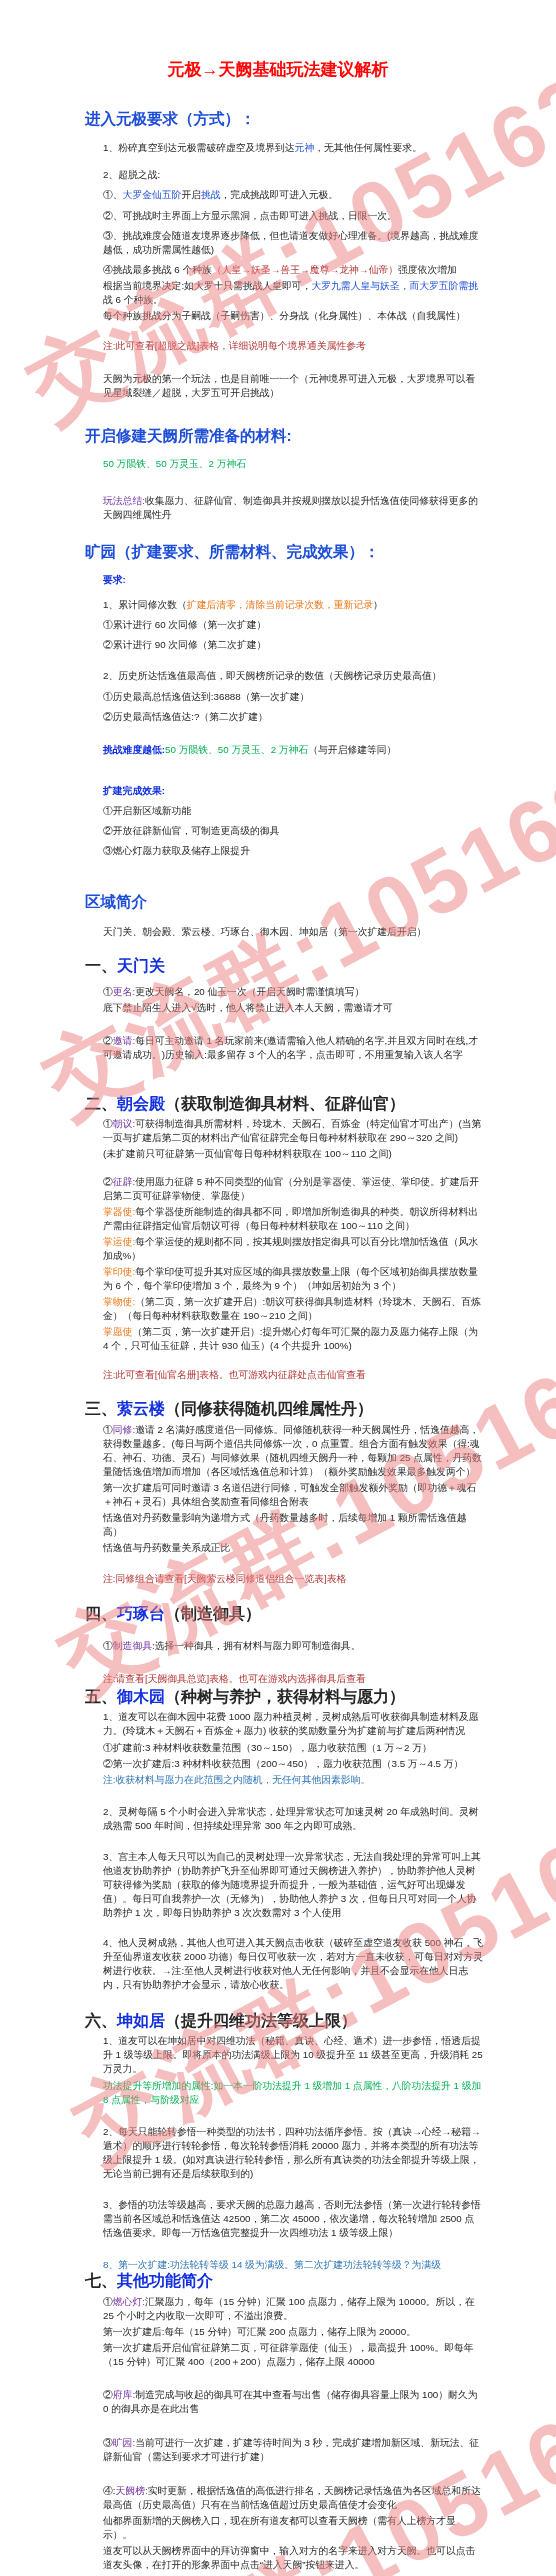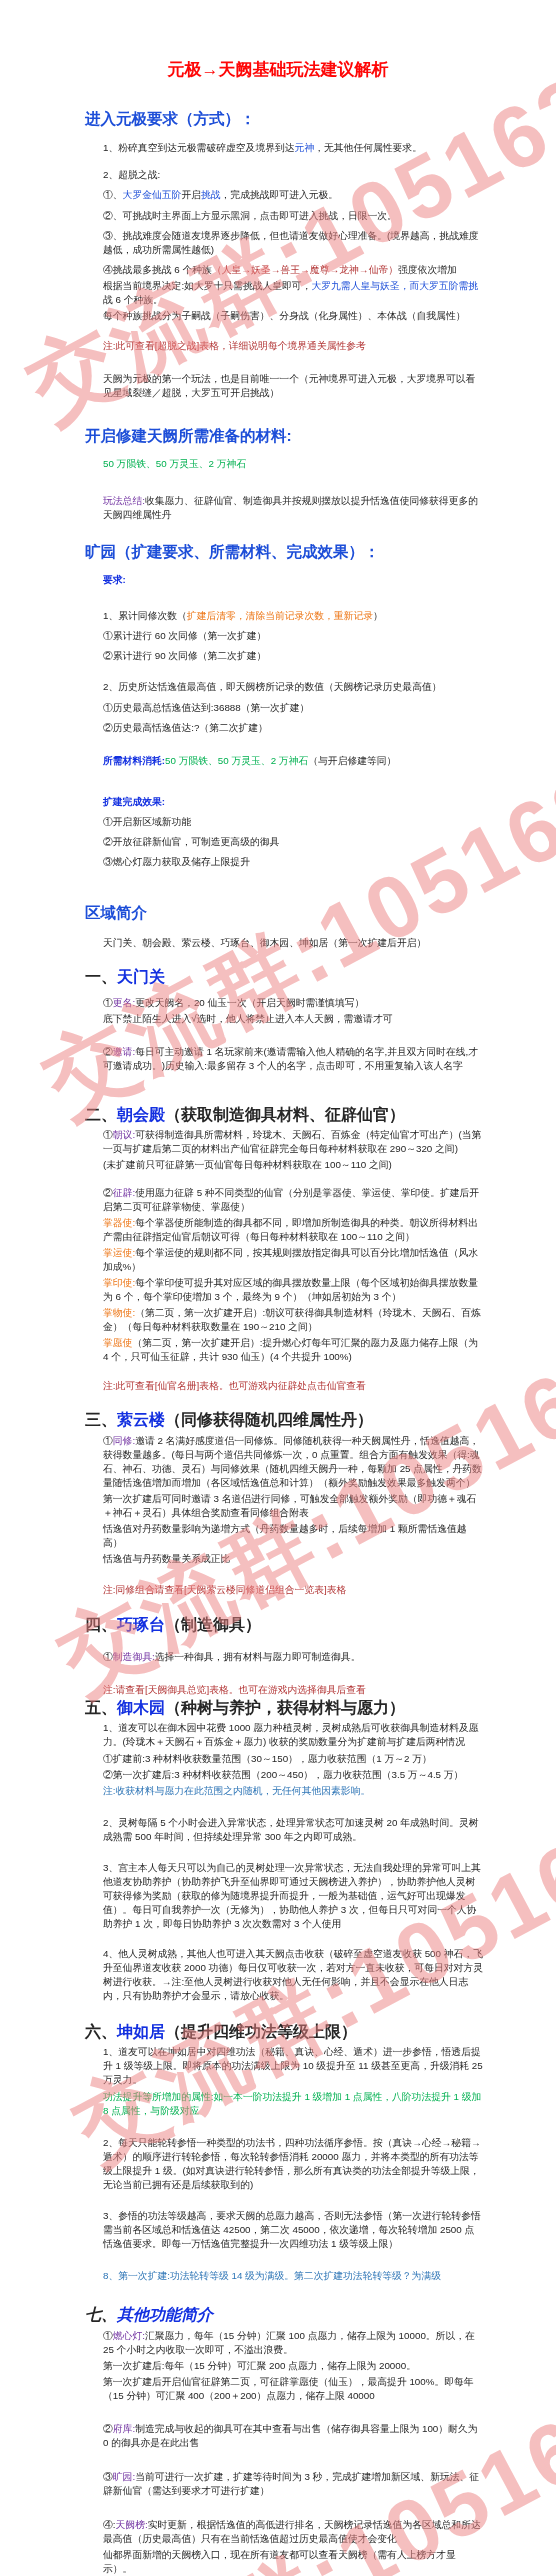--- a/index.html
+++ b/index.html
@@ -45,27 +45,27 @@
       <div class="p" style="margin-top: 6.2px;"><span class="run bk">④挑战最多挑战 6 个种族</span><span class="run mar">（人皇→妖圣→兽王→魔尊→龙神→仙帝）</span><span class="run bk">强度依次增加</span></div>
       <div class="p" style="margin-top: 2.1px;"><span class="run bk">根据当前境界决定:如大罗十只需挑战人皇即可，</span><span class="run red">大罗九需人皇与妖圣，而大罗五阶需挑</span><span class="run bk">战 6 个种族。</span></div>
       <div class="p" style="margin-top: 2.1px;"><span class="run bk">每个种族挑战分为子嗣战（子嗣伤害）、分身战（化身属性）、本体战（自我属性）</span></div>
       <div class="p" style="margin-top: 15.5px;"><span class="run mar">注:此可查看[超脱之战]表格，详细说明每个境界通关属性参考</span></div>
       <div class="p" style="margin-top: 19.6px;"><span class="run bk">天阙为元极的第一个玩法，也是目前唯一一个（元神境界可进入元极，大罗境界可以看见星域裂缝／超脱，大罗五可开启挑战）</span></div>
       <div class="h2" style="margin-top: 25px;"><span class="run red">开启修建天阙所需准备的材料:</span></div>
       <div class="p" style="margin-top: 10.3px;"><span class="run grn">50 万陨铁、50 万灵玉、2 万神石</span></div>
       <div class="p" style="margin-top: 23px;"><span class="run pur">玩法总结:</span><span class="run bk">收集愿力、征辟仙官、制造御具并按规则摆放以提升恬逸值使同修获得更多的天阙四维属性丹</span></div>
       <div class="h2" style="margin-top: 18.5px;"><span class="run red">旷园（扩建要求、所需材料、完成效果）：</span></div>
       <div class="p" style="margin-top: 10.3px;"><span class="run blu w">要求:</span></div>
-      <div class="p" style="margin-top: 22px;"><span class="run bk">1、累计同修次数（</span><span class="run org">扩建后清零，清除当前记录次数，重新记录</span><span class="run bk">）</span></div>
+      <div class="p" style="margin-top: 11px;"><span class="run bk">1、累计同修次数（</span><span class="run org">扩建后清零，清除当前记录次数，重新记录</span><span class="run bk">）</span></div>
       <div class="p" style="margin-top: 6.2px;"><span class="run bk">①累计进行 60 次同修（第一次扩建）</span></div>
       <div class="p" style="margin-top: 6.2px;"><span class="run bk">②累计进行 90 次同修（第二次扩建）</span></div>
       <div class="p" style="margin-top: 17.5px;"><span class="run bk">2、历史所达恬逸值最高值，即天阙榜所记录的数值（天阙榜记录历史最高值）</span></div>
       <div class="p" style="margin-top: 6.2px;"><span class="run bk">①历史最高总恬逸值达到:36888（第一次扩建）</span></div>
       <div class="p" style="margin-top: 6.2px;"><span class="run bk">②历史最高恬逸值达:?（第二次扩建）</span></div>
-      <div class="p" style="margin-top: 19.6px;"><span class="run blu w">所需材料消耗:</span><span class="run grn">50 万陨铁、50 万灵玉、2 万神石</span><span class="run bk">（与开启修建等同）</span></div>
+      <div class="p" style="margin-top: 19.6px;"><span class="run blu w">挑战难度越低:</span><span class="run grn">50 万陨铁、50 万灵玉、2 万神石</span><span class="run bk">（与开启修建等同）</span></div>
       <div class="p" style="margin-top: 27px;"><span class="run blu w">扩建完成效果:</span></div>
       <div class="p" style="margin-top: 5.2px;"><span class="run bk">①开启新区域新功能</span></div>
       <div class="p" style="margin-top: 6.2px;"><span class="run bk">②开放征辟新仙官，可制造更高级的御具</span></div>
       <div class="p" style="margin-top: 6.2px;"><span class="run bk">③燃心灯愿力获取及储存上限提升</span></div>
       <div class="h2" style="margin-top: 33px;"><span class="run red">区域简介</span></div>
       <div class="p" style="margin-top: 12.4px;"><span class="run bk">天门关、朝会殿、萦云楼、巧琢台、御木园、坤如居（第一次扩建后开启）</span></div>
       <div class="h3" style="margin-top: 18.5px;"><span class="run bk">一、</span><span class="run blu">天门关</span></div>
       <div class="p" style="margin-top: 9px;"><span class="run bk">①</span><span class="run pur">更名:</span><span class="run bk">更改天阙名，20 仙玉一次（开启天阙时需谨慎填写）</span></div>
       <div class="p" style="margin-top: 2.1px;"><span class="run bk">底下禁止陌生人进入√选时，他人将禁止进入本人天阙，需邀请才可</span></div>
       <div class="p" style="margin-top: 18.5px;"><span class="run bk">②</span><span class="run pur">邀请:</span><span class="run bk">每日可主动邀请 1 名玩家前来(邀请需输入他人精确的名字,并且双方同时在线,才可邀请成功。)历史输入:最多留存 3 个人的名字，点击即可，不用重复输入该人名字</span></div>
@@ -95,21 +95,21 @@
       <div class="p" style="margin-top: 2.1px;"><span class="run nblu">注:收获材料与愿力在此范围之内随机，无任何其他因素影响。</span></div>
       <div class="p" style="margin-top: 18.5px;"><span class="run bk">2、灵树每隔 5 个小时会进入异常状态，处理异常状态可加速灵树 20 年成熟时间。灵树成熟需 500 年时间，但持续处理异常 300 年之内即可成熟。</span></div>
       <div class="p" style="margin-top: 16.5px;"><span class="run bk">3、宫主本人每天只可以为自己的灵树处理一次异常状态，无法自我处理的异常可叫上其他道友协助养护（协助养护飞升至仙界即可通过天阙榜进入养护），协助养护他人灵树可获得修为奖励（获取的修为随境界提升而提升，一般为基础值，运气好可出现爆发值）。每日可自我养护一次（无修为），协助他人养护 3 次，但每日只可对同一个人协助养护 1 次，即每日协助养护 3 次次数需对 3 个人使用</span></div>
       <div class="p" style="margin-top: 16.5px;"><span class="run bk">4、他人灵树成熟，其他人也可进入其天阙点击收获（破碎至虚空道友收获 500 神石，飞升至仙界道友收获 2000 功德）每日仅可收获一次，若对方一直未收获，可每日对对方灵树进行收获。→注:至他人灵树进行收获对他人无任何影响，并且不会显示在他人日志内，只有协助养护才会显示，请放心收获。</span></div>
       <div class="h3" style="margin-top: 19.6px;"><span class="run bk">六、</span><span class="run blu">坤如居</span><span class="run bk">（提升四维功法等级上限）</span></div>
       <div class="p" style="margin-top: 4.1px;"><span class="run bk">1、道友可以在坤如居中对四维功法（秘籍、真诀、心经、遁术）进一步参悟，悟透后提升 1 级等级上限。即将原本的功法满级上限为 10 级提升至 11 级甚至更高，升级消耗 25 万灵力。</span></div>
       <div class="p" style="margin-top: 2.1px;"><span class="run grn">功法提升等所增加的属性:如一本一阶功法提升 1 级增加 1 点属性，八阶功法提升 1 级加 8 点属性，与阶级对应</span></div>
       <div class="p" style="margin-top: 18.5px;"><span class="run bk">2、每天只能轮转参悟一种类型的功法书，四种功法循序参悟。按（真诀→心经→秘籍→遁术）的顺序进行转轮参悟，每次轮转参悟消耗 20000 愿力，并将本类型的所有功法等级上限提升 1 级。(如对真诀进行轮转参悟，那么所有真诀类的功法全部提升等级上限，无论当前已拥有还是后续获取到的)</span></div>
       <div class="p" style="margin-top: 16.5px;"><span class="run bk">3、参悟的功法等级越高，要求天阙的总愿力越高，否则无法参悟（第一次进行轮转参悟需当前各区域总和恬逸值达 42500，第二次 45000，依次递增，每次轮转增加 2500 点恬逸值要求。即每一万恬逸值完整提升一次四维功法 1 级等级上限）</span></div>
       <div class="p" style="margin-top: 18.5px;"><span class="run nblu">8、第一次扩建:功法轮转等级 14 级为满级。第二次扩建功法轮转等级？为满级</span></div>
-      <div class="h3" style="margin-top: 23px; font-style: italic;"><span class="run bk">七、</span><span class="run blu">其他功能简介</span></div>
+      <div class="h3" style=""><span class="run bk">七、</span><span class="run blu">其他功能简介</span></div>
       <div class="p" style="margin-top: 4.1px;"><span class="run bk">①</span><span class="run pur">燃心灯:</span><span class="run bk">汇聚愿力，每年（15 分钟）汇聚 100 点愿力，储存上限为 10000。所以，在 25 个小时之内收取一次即可，不溢出浪费。</span></div>
       <div class="p" style="margin-top: 2.1px;"><span class="run bk">第一次扩建后:每年（15 分钟）可汇聚 200 点愿力，储存上限为 20000。</span></div>
       <div class="p" style="margin-top: 2.1px;"><span class="run bk">第一次扩建后开启仙官征辟第二页，可征辟掌愿使（仙玉），最高提升 100%。即每年（15 分钟）可汇聚 400（200＋200）点愿力，储存上限 40000</span></div>
       <div class="p" style="margin-top: 19.6px;"><span class="run bk">②</span><span class="run pur">府库:</span><span class="run bk">制造完成与收起的御具可在其中查看与出售（储存御具容量上限为 100）耐久为 0 的御具亦是在此出售</span></div>
       <div class="p" style="margin-top: 19.6px;"><span class="run bk">③</span><span class="run pur">旷园:</span><span class="run bk">当前可进行一次扩建，扩建等待时间为 3 秒，完成扩建增加新区域、新玩法、征辟新仙官（需达到要求才可进行扩建）</span></div>
       <div class="p" style="margin-top: 19.6px;"><span class="run bk">④:</span><span class="run pur">天阙榜:</span><span class="run bk">实时更新，根据恬逸值的高低进行排名，天阙榜记录恬逸值为各区域总和所达最高值（历史最高值）只有在当前恬逸值超过历史最高值使才会变化</span></div>
       <div class="p" style="margin-top: 2.1px;"><span class="run bk">仙都界面新增的天阙榜入口，现在所有道友都可以查看天阙榜（需有人上榜方才显示）。</span></div>
       <div class="p" style="margin-top: 2.1px;"><span class="run bk">道友可以从天阙榜界面中的拜访弹窗中，输入对方的名字来进入对方天阙。也可以点击道友头像，在打开的形象界面中点击“进入天阙”按钮来进入。</span></div>
     </main>
 

